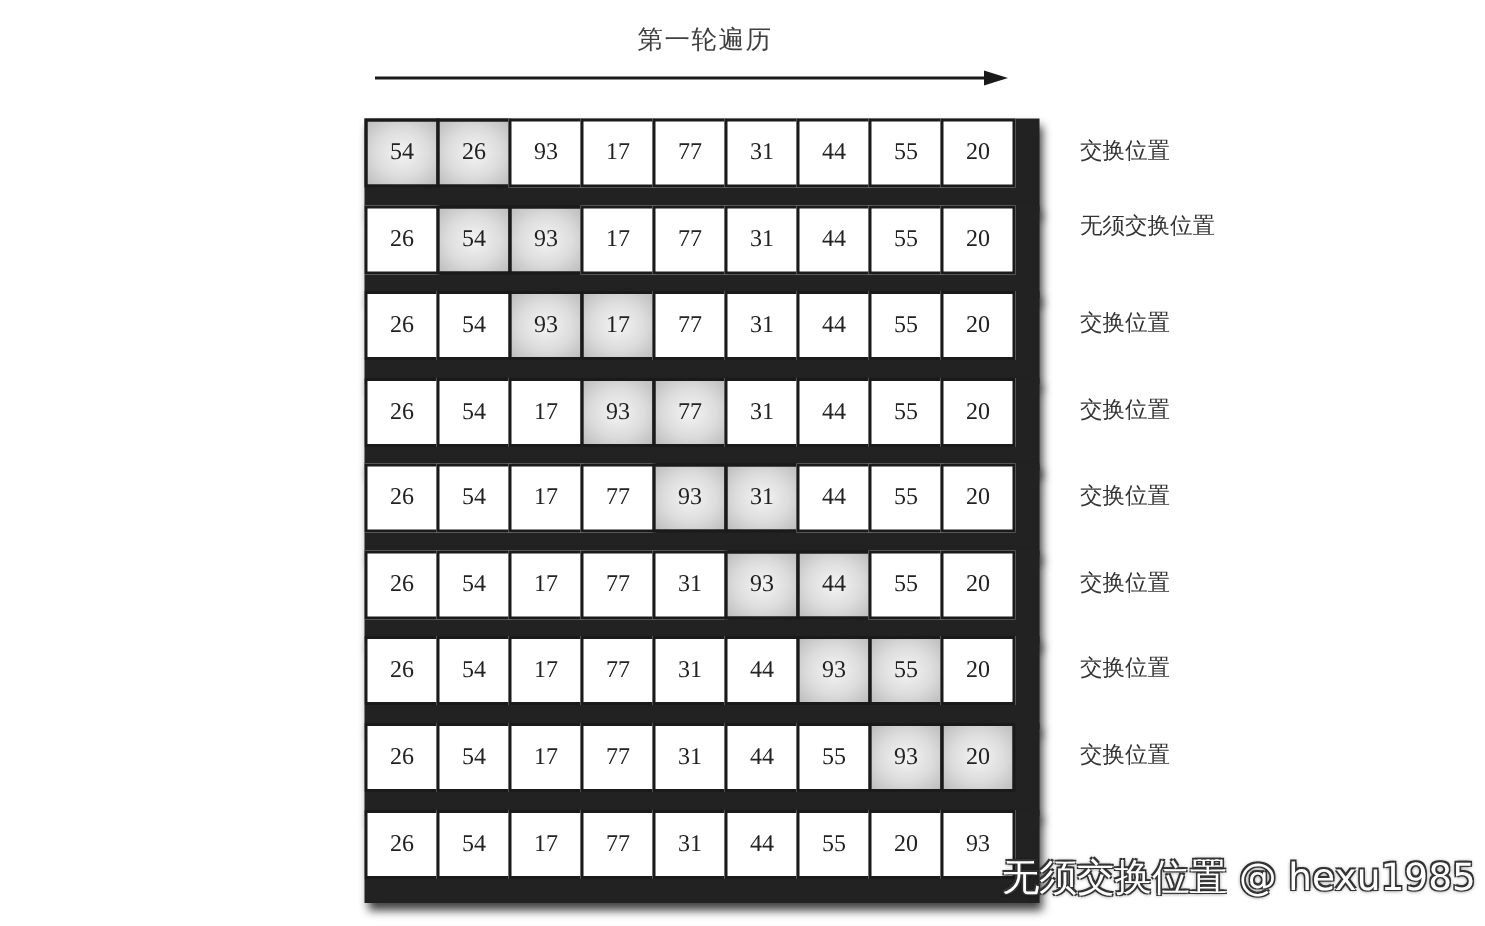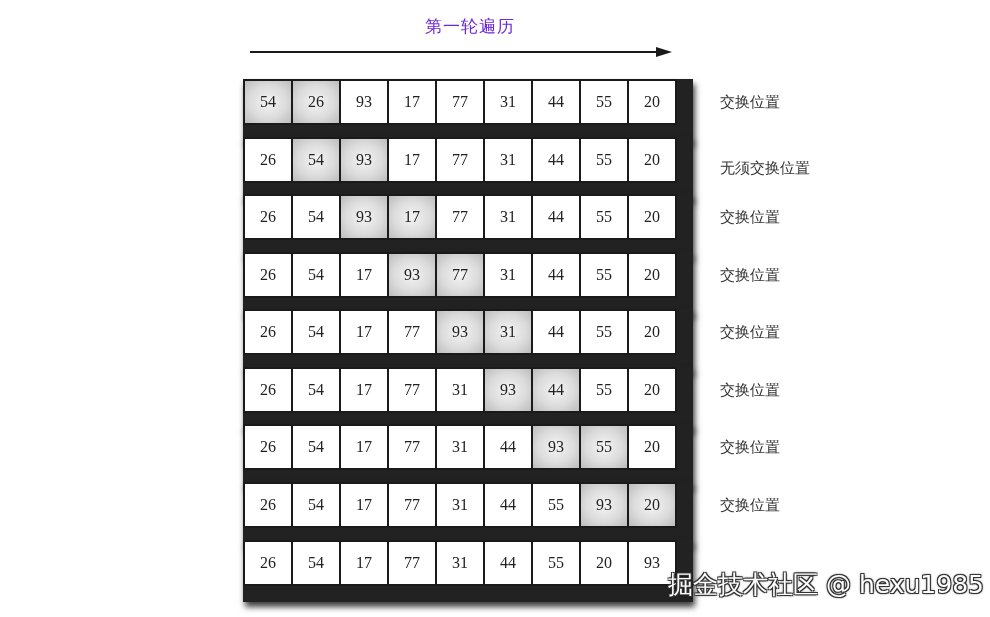--- a/index.html
+++ b/index.html
@@ -2,21 +2,21 @@
 <html><head>
 <meta charset="utf-8">
 <style>
   html, body { margin: 0; padding: 0; }
   body {
     width: 990px; height: 617px; background: #ffffff; position: relative; overflow: hidden;
     font-family: "Liberation Serif", "DejaVu Serif", serif; color: #222;
   }
   .title {
     position: absolute; left: 0; top: 15px; width: 940px; text-align: center;
-    font-size: 17px; color: #6d28d9; letter-spacing: 1px;
+    font-size: 17px; color: #404040; letter-spacing: 1px;
     font-family: Liberation Serif, serif;
   }
   .arrow { position: absolute; left: 250px; top: 44px; width: 422px; height: 16px; }
   .rows { position: absolute; left: 243px; top: 79px; }
   .row {
     position: absolute; left: 0; height: 62px; width: 450px; display: flex;
     box-shadow: 2px 5px 6px rgba(0,0,0,0.75);
     background: #222;
   }
   .cell {
@@ -24,21 +24,21 @@
     border: 2px solid #1a1a1a; margin-left: -2px; background: #fff;
     display: flex; align-items: center; justify-content: center;
     font-size: 16px; color: #222;
   }
   .cell:first-child { margin-left: 0; }
   .cell.hl {
     background: radial-gradient(ellipse at center, #f4f4f4 0%, #dcdcdc 55%, #bdbdbd 100%);
   }
   .note {
     position: absolute; left: 720px; font-size: 15px; color: #333;
-    font-family: Liberation Sans, sans-serif; line-height: 19px;
+    font-family: Liberation Mono, monospace; line-height: 19px;
   }
   .watermark {
     position: absolute; left: 668px; top: 568px; font-size: 25px; color: #fff;
     font-family: "DejaVu Sans", "Liberation Sans", sans-serif;
     text-shadow: -1px -1px 0 #333, 1px -1px 0 #333, -1px 1px 0 #333, 1px 1px 0 #333, 0 0 3px #000;
     letter-spacing: 0px; white-space: nowrap;
   }
 </style>
 </head>
 <body>
@@ -149,21 +149,21 @@
       <div class="cell">55</div>
       <div class="cell">20</div>
       <div class="cell">93</div>
     </div>
   </div>
 
 <div id="notes">
     <div class="note" style="top: 92px;">
       <div>交换位置</div>
     </div>
-    <div class="note" style="top: 158px;">
+    <div class="note" style="top: 142px;">
       <div>无须交换位置</div>
     </div>
     <div class="note" style="top: 207px;">
       <div>交换位置</div>
     </div>
     <div class="note" style="top: 265px;">
       <div>交换位置</div>
     </div>
     <div class="note" style="top: 322px;">
       <div>交换位置</div>
@@ -174,13 +174,13 @@
     <div class="note" style="top: 437px;">
       <div>交换位置</div>
     </div>
     <div class="note" style="top: 495px;">
       <div>交换位置</div>
     </div>
     <div class="note" style="top: 545px;">
     </div>
   </div>
 
-<div class="watermark">掘金技术社区 @ hexu1985</div>
+<div class="watermark">无须交换位置 @ hexu1985</div>
 
 </body></html>

